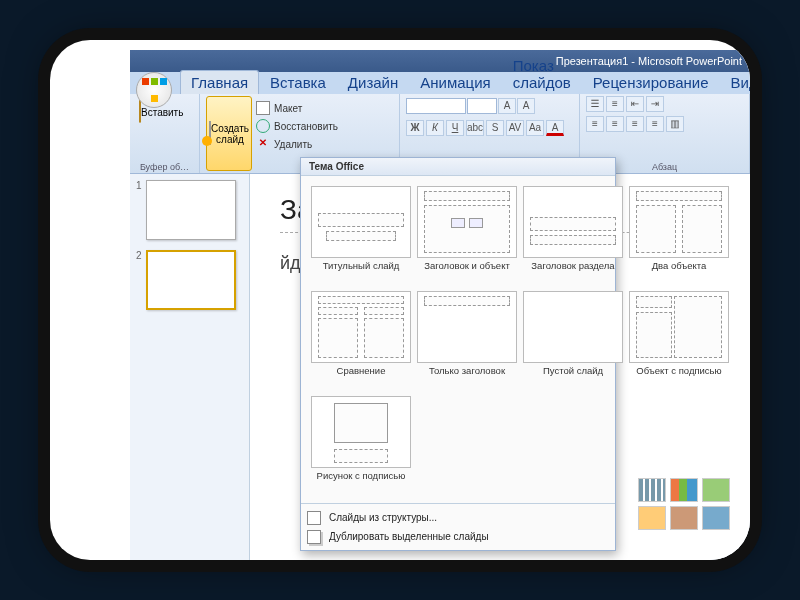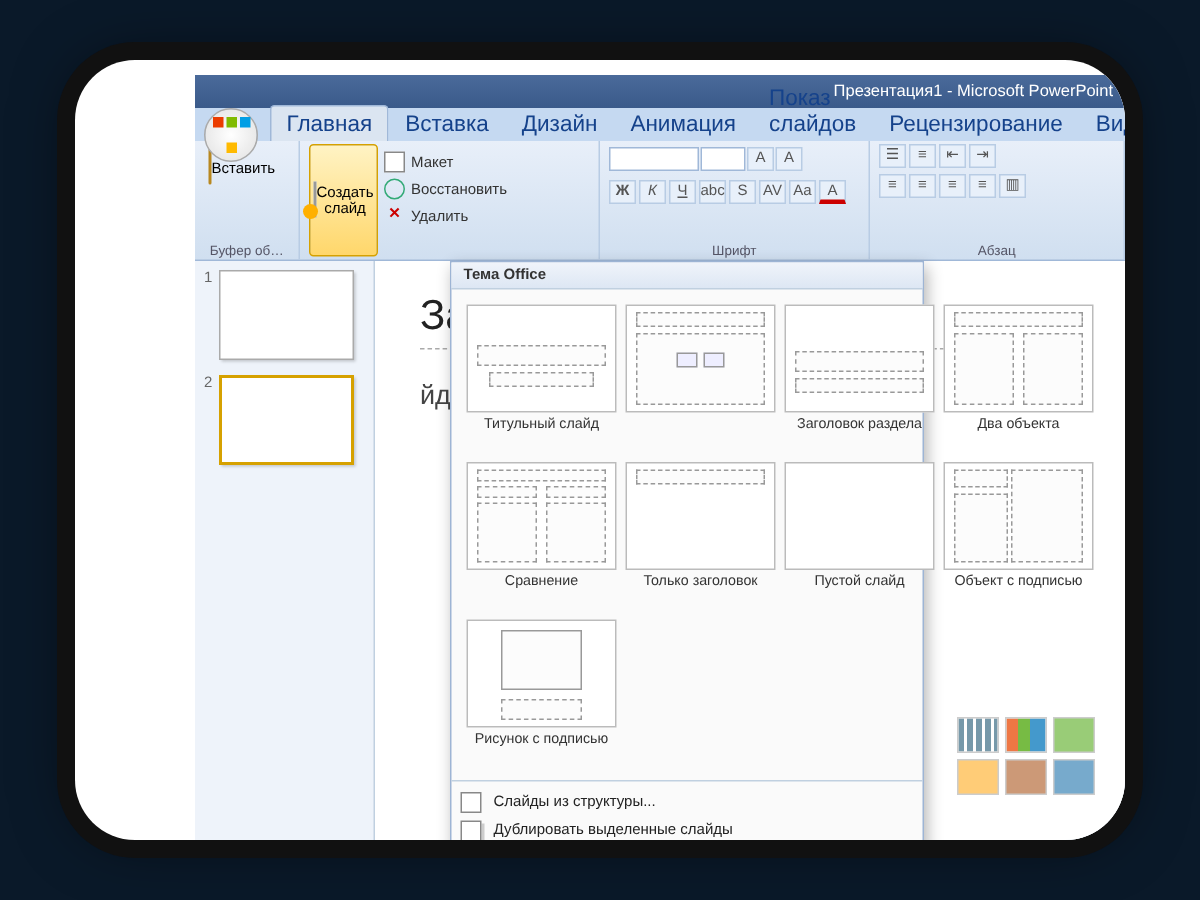--- a/index.html
+++ b/index.html
@@ -20,21 +20,21 @@
 .big-btn .ic { width:24px; height:24px; margin-bottom:2px; }
 .slide-panel { position:absolute; top:124px; left:0; width:120px; bottom:0; background:#eef3fa; border-right:1px solid #c0d0e0; padding:6px; }
 .thumb-slot { display:flex; margin-bottom:10px; font-size:10px; color:#666; }
 .thumb { width:90px; height:60px; background:#fff; border:1px solid #aaa; margin-left:4px; box-shadow:1px 1px 2px rgba(0,0,0,.2); }
 .thumb.sel { border:2px solid #d6a100; }
 .canvas { position:absolute; top:124px; left:120px; right:0; bottom:0; background:#fff; padding:20px 30px; }
 .canvas h1 { font-size:28px; font-weight:normal; color:#222; border-bottom:1px dashed #aaa; padding-bottom:6px; }
 .canvas p { font-size:18px; color:#444; margin-top:20px; }
 .content-icons { position:absolute; right:20px; bottom:30px; display:grid; grid-template-columns:repeat(3,28px); gap:4px; }
 .content-icons div { width:28px; height:24px; border:1px solid #ccc; background:#f4f4f4; }
-.dropdown { position:absolute; top:124px; left:170px; width:316px; background:#fafafa; border:1px solid #9db4d4; box-shadow:2px 4px 10px rgba(0,0,0,.3); z-index:20; font-size:10px; }
+.dropdown { position:absolute; top:107px; left:170px; width:316px; background:#fafafa; border:1px solid #9db4d4; box-shadow:2px 4px 10px rgba(0,0,0,.3); z-index:20; font-size:10px; }
 .dd-header { background:linear-gradient(#f0f4fa,#dde7f4); padding:3px 8px; font-weight:bold; color:#333; border-bottom:1px solid #c0d0e0; }
 .layouts { display:grid; grid-template-columns:repeat(4,1fr); gap:4px 2px; padding:8px; }
 .layout { text-align:center; cursor:pointer; padding:2px; }
 .layout .preview { width:100px; height:72px; margin:0 auto 3px; background:#fff; border:1px solid #bbb; position:relative; padding:4px; }
 .layout .lbl { color:#333; font-size:9.5px; line-height:1.15; min-height:22px; }
 .ph { position:absolute; border:1px dashed #999; background:#fcfcfc; }
 .dd-footer { border-top:1px solid #c0d0e0; padding:4px 0; }
 .dd-item { padding:4px 8px 4px 28px; cursor:pointer; position:relative; color:#222; }
 .dd-item .ic { position:absolute; left:6px; top:3px; width:14px; height:14px; }
 .small-row { display:flex; align-items:center; gap:4px; padding:1px 0; font-size:10px; color:#333; }
@@ -178,20 +178,21 @@
               <div class="ph" style="top:26px;left:6px;right:6px;height:14px"></div>
               <div class="ph" style="top:44px;left:14px;right:14px;height:10px"></div>
             </div>
         <div class="lbl">Титульный слайд</div>
       </div>
       <div class="layout">
         <div class="preview">
               <div class="ph" style="top:4px;left:6px;right:6px;height:10px"></div>
               <div class="ph" style="top:18px;left:6px;right:6px;bottom:4px"><span class="mini-thumb" style="margin:12px 2px"></span><span class="mini-thumb" style="margin:12px 2px"></span></div>
             </div>
+        <div class="lbl">Заголовок и объект</div>
       </div>
       <div class="layout">
         <div class="preview">
               <div class="ph" style="top:30px;left:6px;right:6px;height:14px"></div>
               <div class="ph" style="top:48px;left:6px;right:6px;height:10px"></div>
             </div>
         <div class="lbl">Заголовок раздела</div>
       </div>
 
       <div class="layout">

